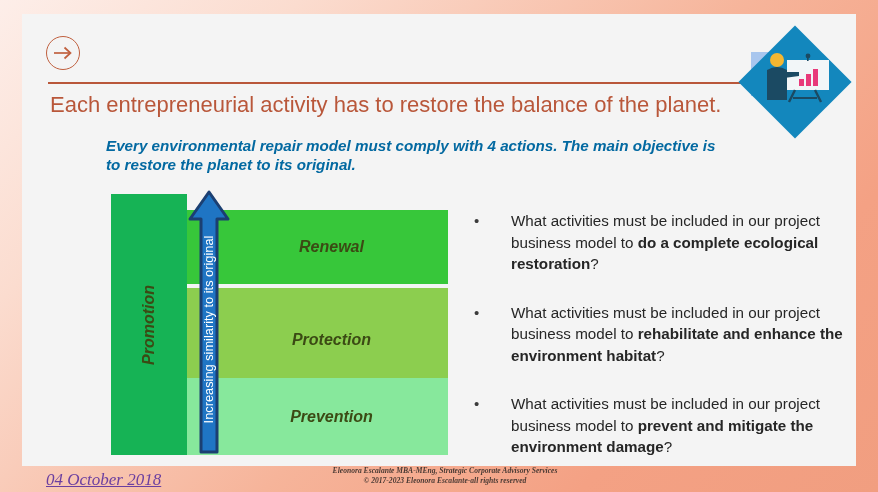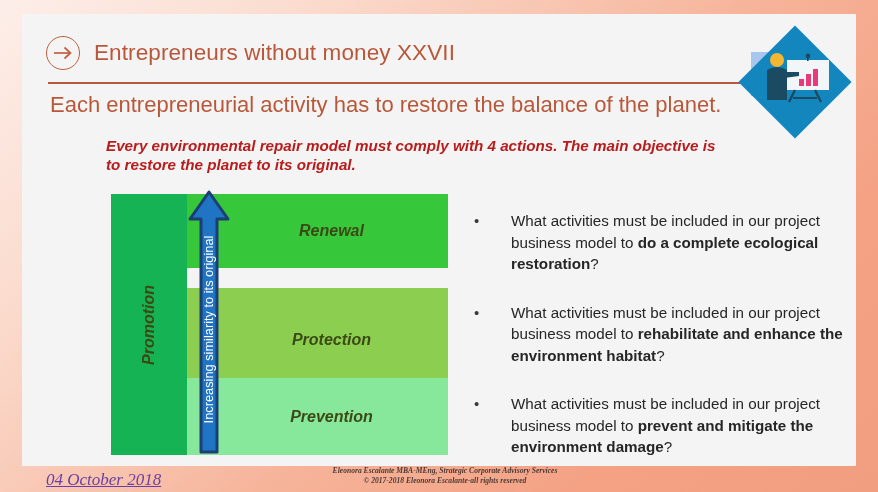--- a/index.html
+++ b/index.html
@@ -95,21 +95,21 @@
   
   #sub-heading {
     position: absolute;
     left: 84px;
     top: 122px;
     width: 610px;
     font-size: 15.2px;
     line-height: 19px;
     font-weight: bold;
     font-style: italic;
-    color: #b91c1c;
+    color: #0369a1;
     font-family: "Liberation Sans", sans-serif;
   }
 
   
   #diagram {
     position: absolute;
     left: 89px;
     top: 180px;
     width: 337px;
     height: 261px;
@@ -145,21 +145,21 @@
     justify-content: center;
   }
   .stage-label {
     font-size: 16px;
     font-weight: bold;
     font-style: italic;
     color: #3b4a14;
     font-family: "Liberation Sans", sans-serif;
     transform: translateX(14px);
   }
-  #stage-renewal  { top: 0px;   height: 74px; text-align: right;  }
+  #stage-renewal  { top: 16px;   height: 74px; text-align: right;  }
   #stage-protection { top: 94px; height: 104px; }
   #stage-prevention { top: 184px; height: 77px; justify-content: center; }
 
   
   #similarity-arrow {
     position: absolute;
     left: 75px;
     top: -5px;
     width: 46px;
     height: 266px;
@@ -253,21 +253,20 @@
 <div id="slide-frame">
   <div id="slide-canvas">
 
     <div id="header-row">
       <span id="arrow-circle-icon">
         <svg width="22" height="16" viewBox="0 0 22 16">
           <line x1="2" y1="8" x2="18" y2="8" stroke="#c0603f" stroke-width="1.7"></line>
           <polyline points="12.5,2.5 18.5,8 12.5,13.5" fill="none" stroke="#c0603f" stroke-width="1.7"></polyline>
         </svg>
       </span>
-      <span id="header-title">Entrepreneurs without money XXVII</span>
     </div>
 
     <div id="header-divider"></div>
 
     <div id="main-heading">Each entrepreneurial activity has to restore the balance of the planet.</div>
 
     <div id="sub-heading">Every environmental repair model must comply with 4 actions. The main objective is to restore the planet to its original.</div>
 
     <div id="diagram">
 
@@ -341,16 +340,16 @@
       <circle cx="40" cy="38" r="7" fill="#f5b731"></circle>
       <path d="M30 48 h20 v30 h-20 z" fill="#1b4a63"></path>
       <path d="M30 48 q10 -6 20 0 v4 h-20 z" fill="#1b4a63"></path>
       <path d="M47 50 L62 50 L62 54 L47 56 Z" fill="#1b4a63"></path>
     </svg>
   </div>
 
   <div id="footer-date">04 October 2018</div>
   <div id="footer-credit">
     <div>Eleonora Escalante MBA-MEng, Strategic Corporate Advisory Services</div>
-    <div>© 2017-2018 Eleonora Escalante-all rights reserved</div>
+    <div>© 2017-2023 Eleonora Escalante-all rights reserved</div>
   </div>
 
 </div>
 
 </body></html>

